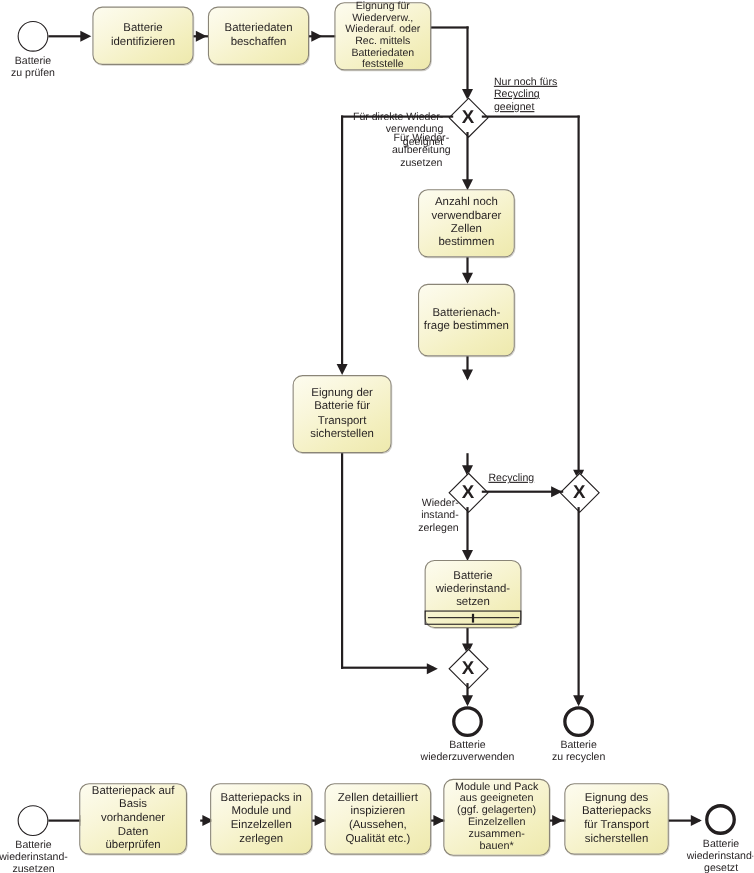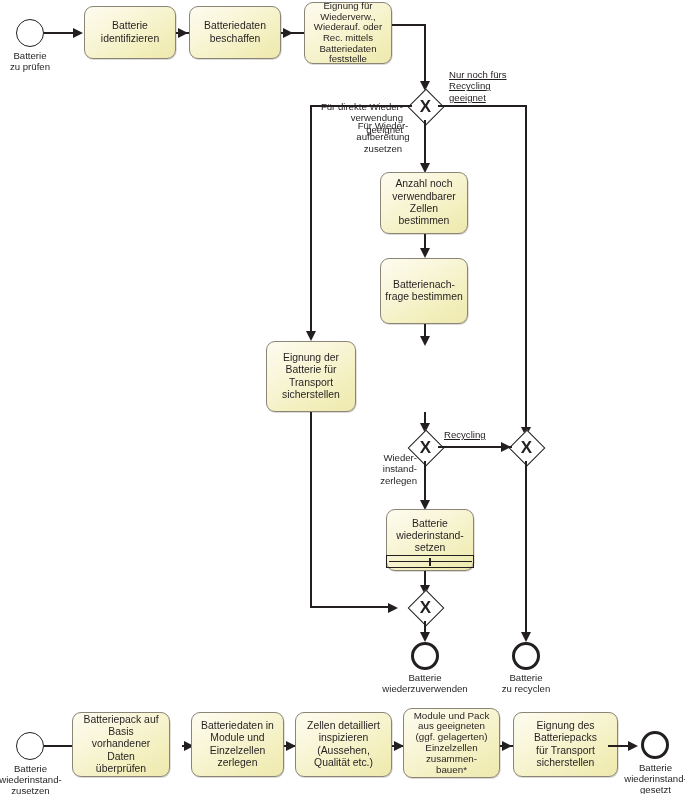--- a/index.html
+++ b/index.html
@@ -306,21 +306,21 @@
 Basis
 vorhandener
 Daten
 überprüfen</span>
   </div>
 
   <div class="seg h" style="left:182px; top:745px; width:20px;"></div>
   <div class="arrow right" style="left:184px; top:740.5px;"></div>
 
   <div class="task" style="left:191px; top:712px; width:93px; height:65px;">
-    <span style="white-space:pre-line;">Batteriedaten in
+    <span style="white-space:pre-line;">Batteriepacks in
 Module und
 Einzelzellen
 zerlegen</span>
   </div>
 
   <div class="seg h" style="left:284px; top:745px; width:20px;"></div>
   <div class="arrow right" style="left:286px; top:740.5px;"></div>
 
   <div class="task" style="left:295px; top:712px; width:97px; height:65px;">
     <span style="white-space:pre-line;">Zellen detailliert
@@ -337,21 +337,21 @@
 aus geeigneten
 (ggf. gelagerten)
 Einzelzellen
 zusammen-
 bauen*</span>
   </div>
 
   <div class="seg h" style="left:500px; top:745px; width:20px;"></div>
   <div class="arrow right" style="left:502px; top:740.5px;"></div>
 
-  <div class="task" style="left:513px; top:712px; width:105px; height:65px;">
+  <div class="task" style="left:513px; top:712px; width:95px; height:65px;">
     <span style="white-space:pre-line;">Eignung des
 Batteriepacks
 für Transport
 sicherstellen</span>
   </div>
 
   <div class="seg h" style="left:608px; top:745px; width:28px;"></div>
   <div class="arrow right" style="left:628px; top:740.5px;"></div>
 
   <div class="event end" style="left:641px; top:731px; width:28px; height:28px;"></div>

